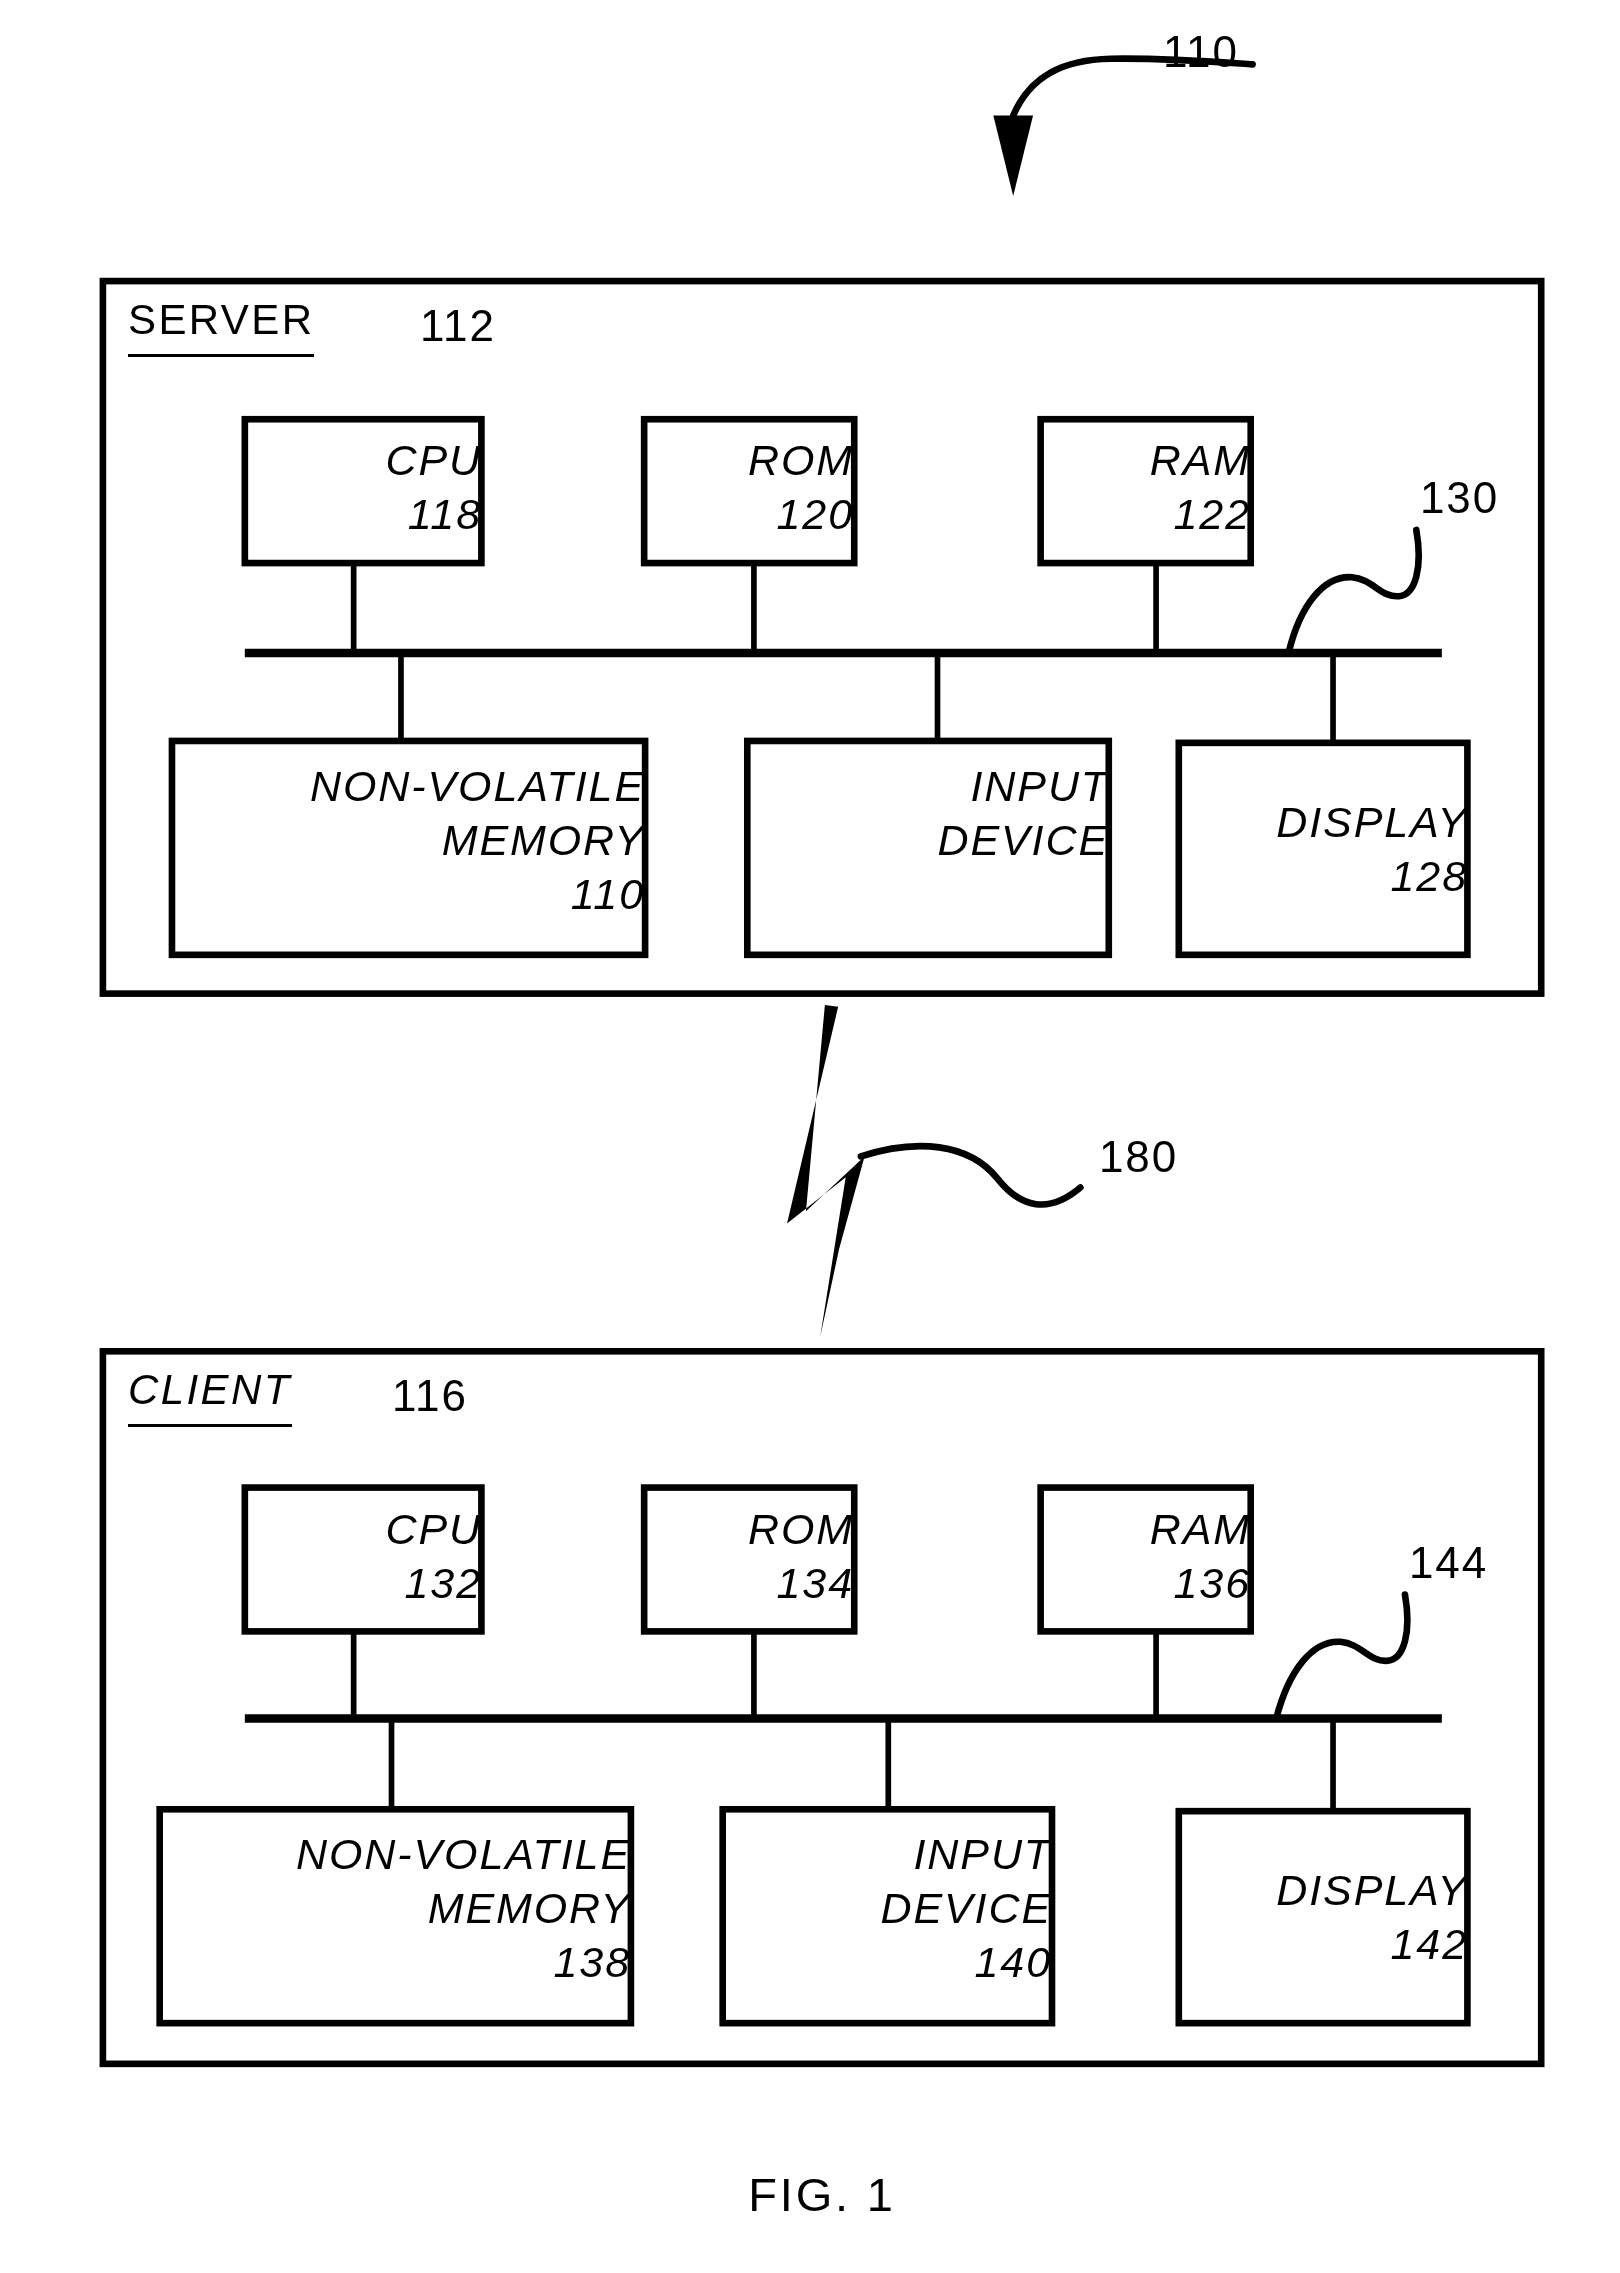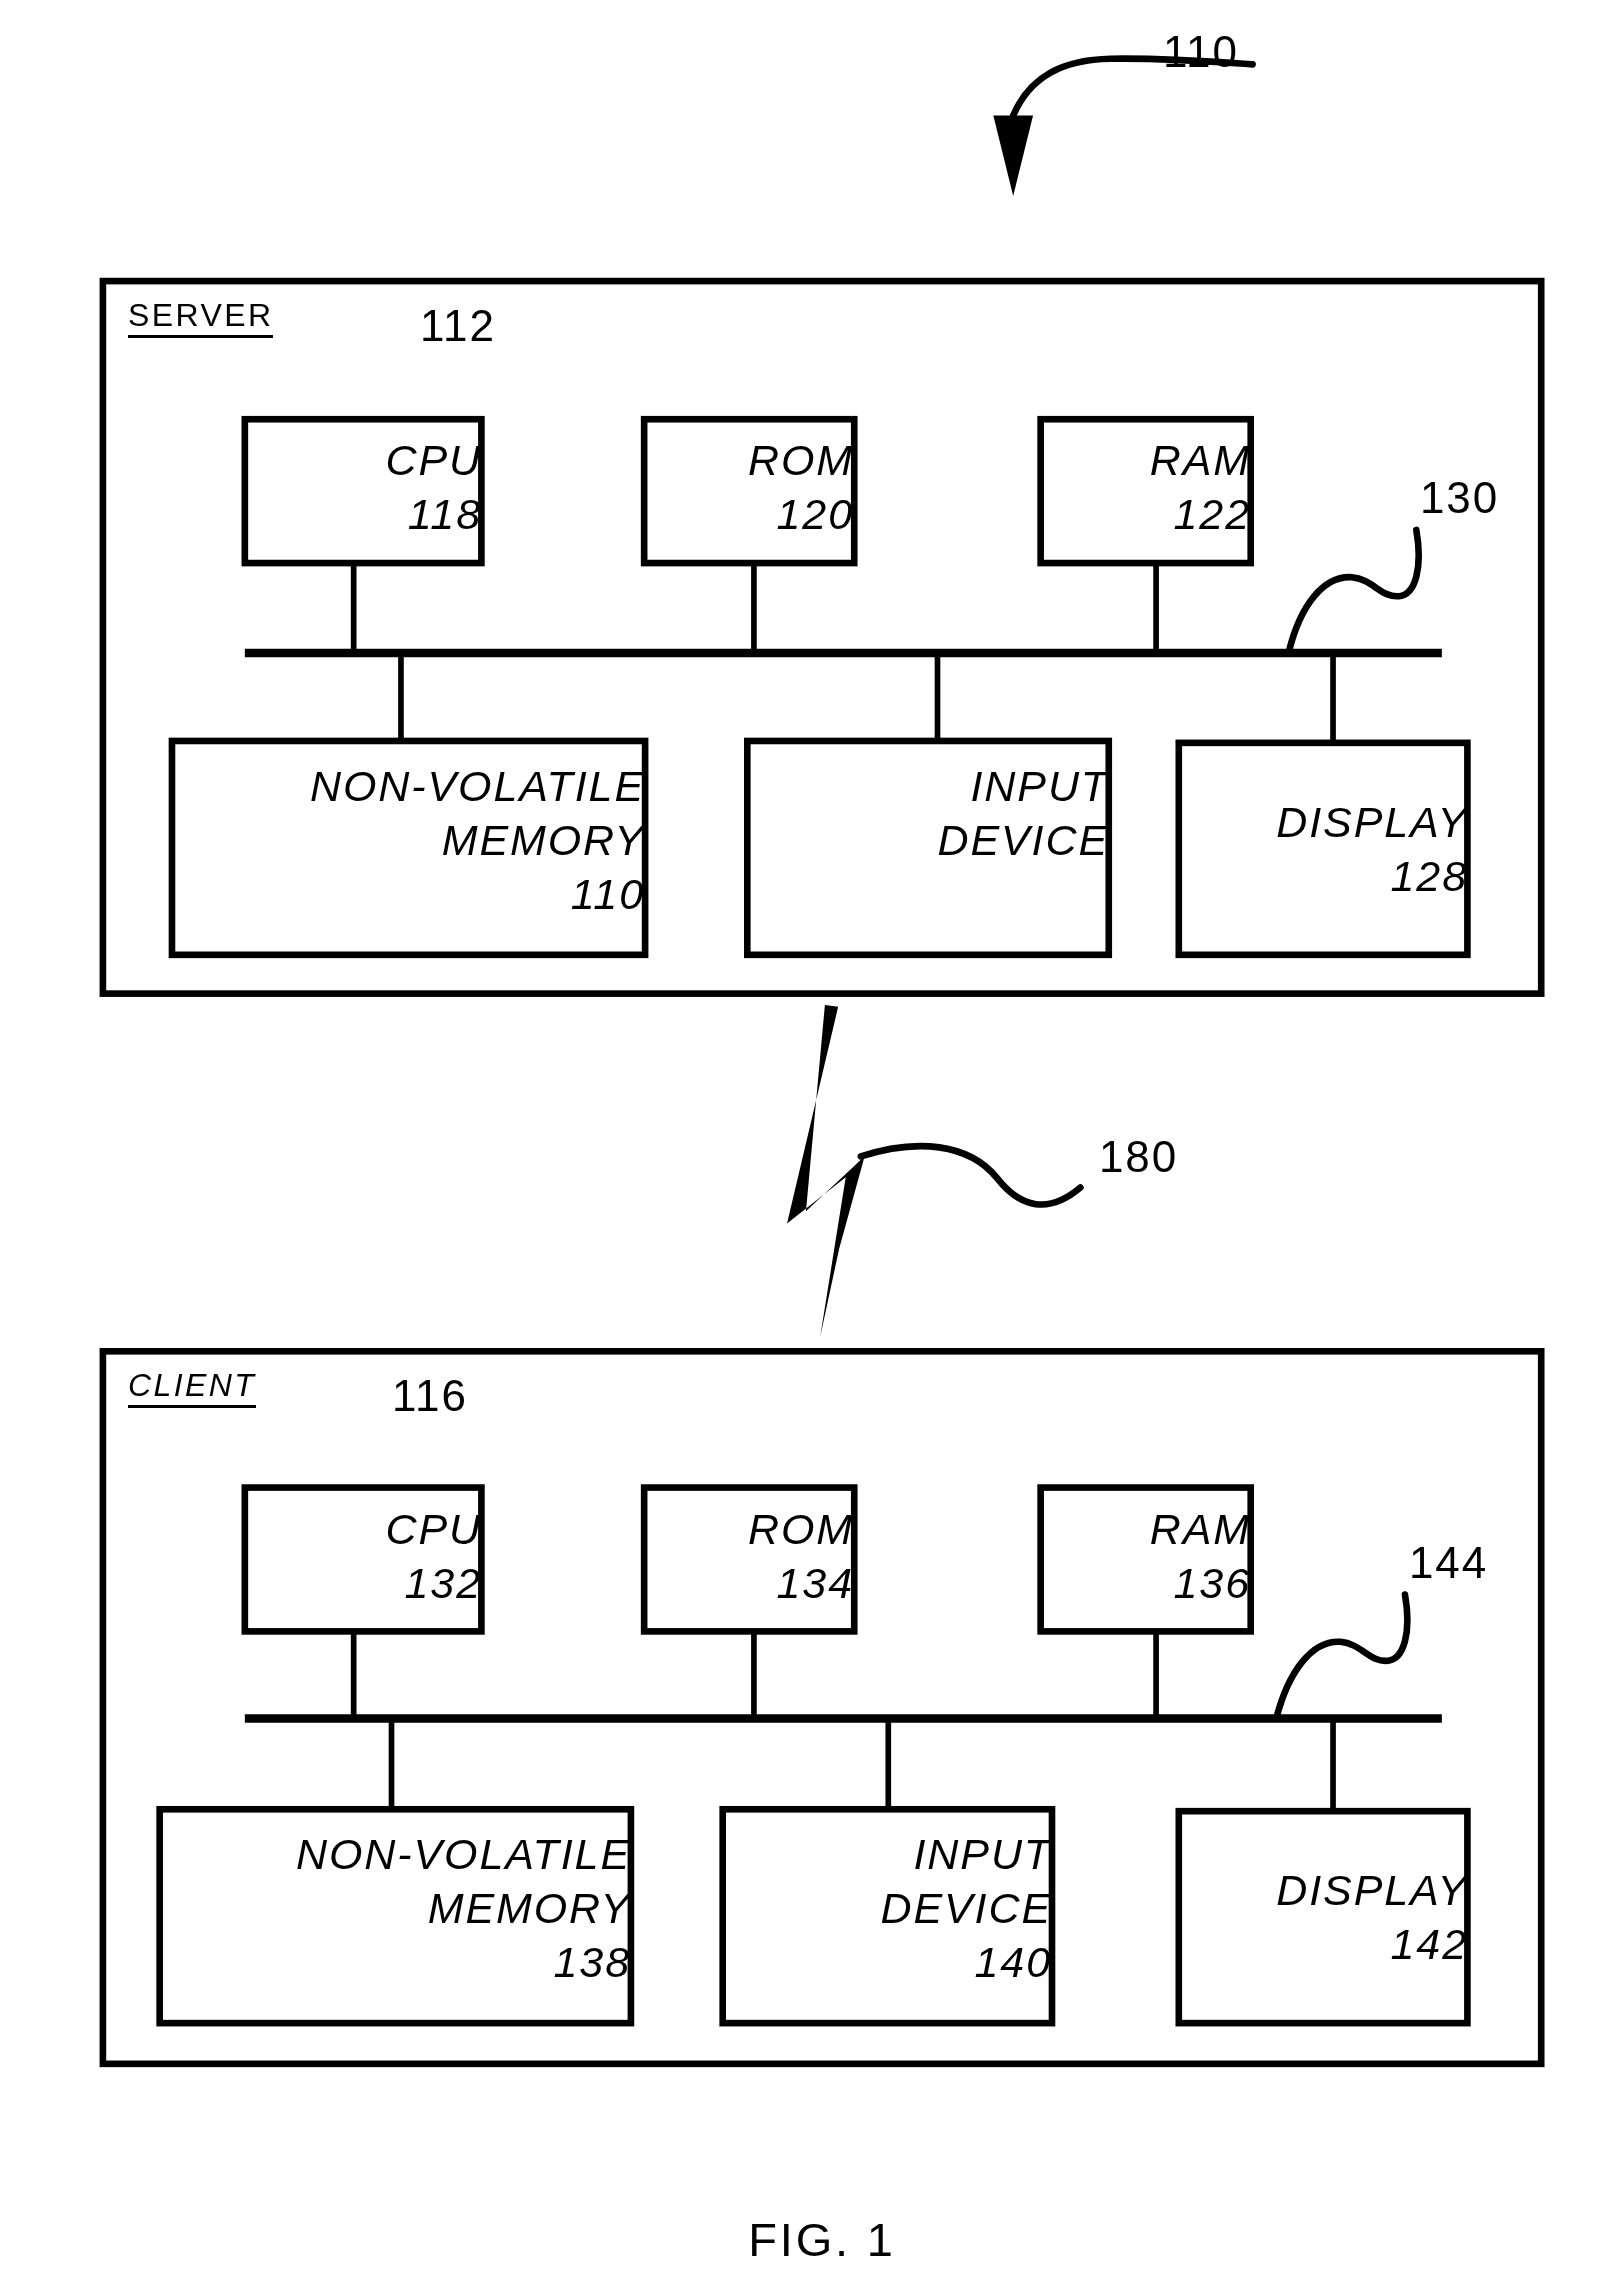--- a/index.html
+++ b/index.html
@@ -34,24 +34,24 @@
     white-space: nowrap;
     color: #000;
     font-family: "Liberation Sans", sans-serif;
     letter-spacing: 1.4px;
   }
   .ref-num {
     font-size: 44px;
     letter-spacing: 1.9px;
   }
   .panel-title {
-    font-size: 32px;
+    font-size: 42px;
     letter-spacing: 2.4px;
     border-bottom: 3.8px solid #000;
-    padding-bottom: 4px;
+    padding-bottom: 13px;
     line-height: 1.0;
   }
   .panel-ref {
     font-size: 44px;
     letter-spacing: 1.9px;
   }
   .box-label {
     position: absolute;
     text-align: right;
     font-size: 43px;
@@ -210,16 +210,16 @@
   <div class="box-label" style="left:710px; top:1827px; width:329px;">
     <div>INPUT</div>
     <div>DEVICE</div>
     <div>140</div>
   </div>
   <div class="box-label" style="left:1166px; top:1863px; width:289px;">
     <div>DISPLAY</div>
     <div>142</div>
   </div>
 
-  <span class="txt fig-caption centered" style="left:809px; top:2167px;margin-top:45px;">FIG. 1</span>
+  <span class="txt fig-caption centered" style="left:809px; top:2167px;">FIG. 1</span>
 
 </div>
 
 
 </body></html>

